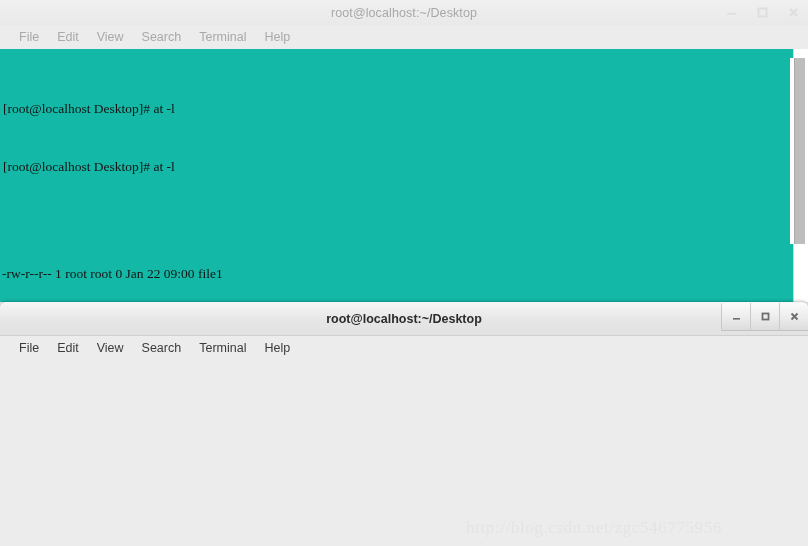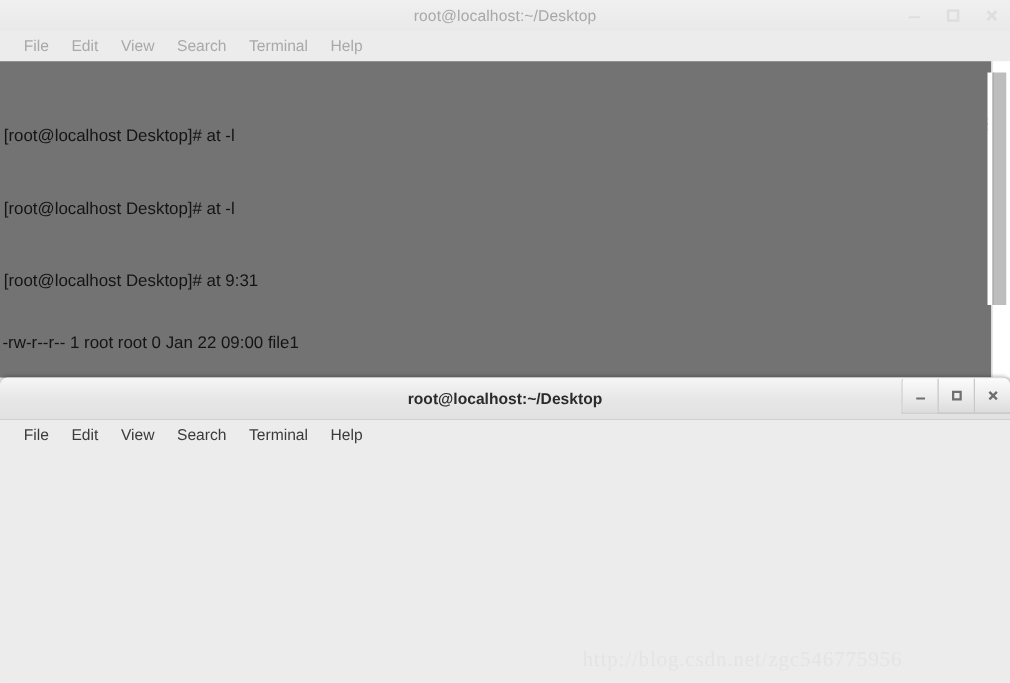--- a/index.html
+++ b/index.html
@@ -68,23 +68,23 @@
     font-size: 12.5px;
     padding: 2px 9px;
     white-space: nowrap;
     text-align: right;
   }
   .menubar-inactive .menu-item { color: #a9a9a9; }
   .menubar-active   .menu-item { color: #3b3b3b; }
 
   .term-area {
     position: absolute;
-    background: #737373;
+    background: #14b8a6;
     overflow: hidden;
-    font-family: Liberation Sans, sans-serif;
+    font-family: Liberation Serif, serif;
     font-size: 13.5px;
     line-height: 19.4px;
     color: #141414;
     white-space: pre;
     box-sizing: border-box;
   }
   .term1 {
     left: 0; top: 49px;
     width: 793px; height: 253px;
     padding: 2px 0 0 2px;
@@ -277,21 +277,20 @@
     <span class="menu-item">View</span>
     <span class="menu-item">Search</span>
     <span class="menu-item">Terminal</span>
     <span class="menu-item">Help</span>
   </div>
 </div>
 
 <div class="term-area term2">
   <div>[root@localhost Desktop]# at -l</div>
   <div>[root@localhost Desktop]# at -l</div>
-  <div>[root@localhost Desktop]# at 9:31</div>
   
   
   
   
   
   
 </div>
 <div class="scroll-track2"></div>
 <div class="scroll-thumb2"></div>
 

